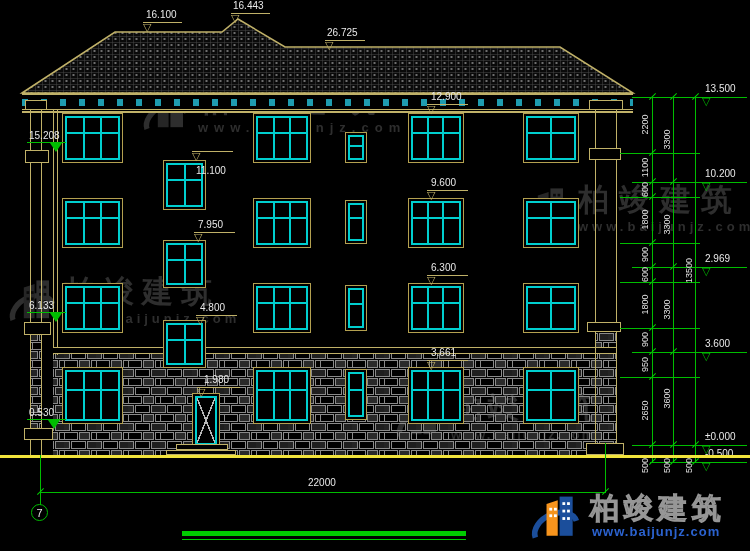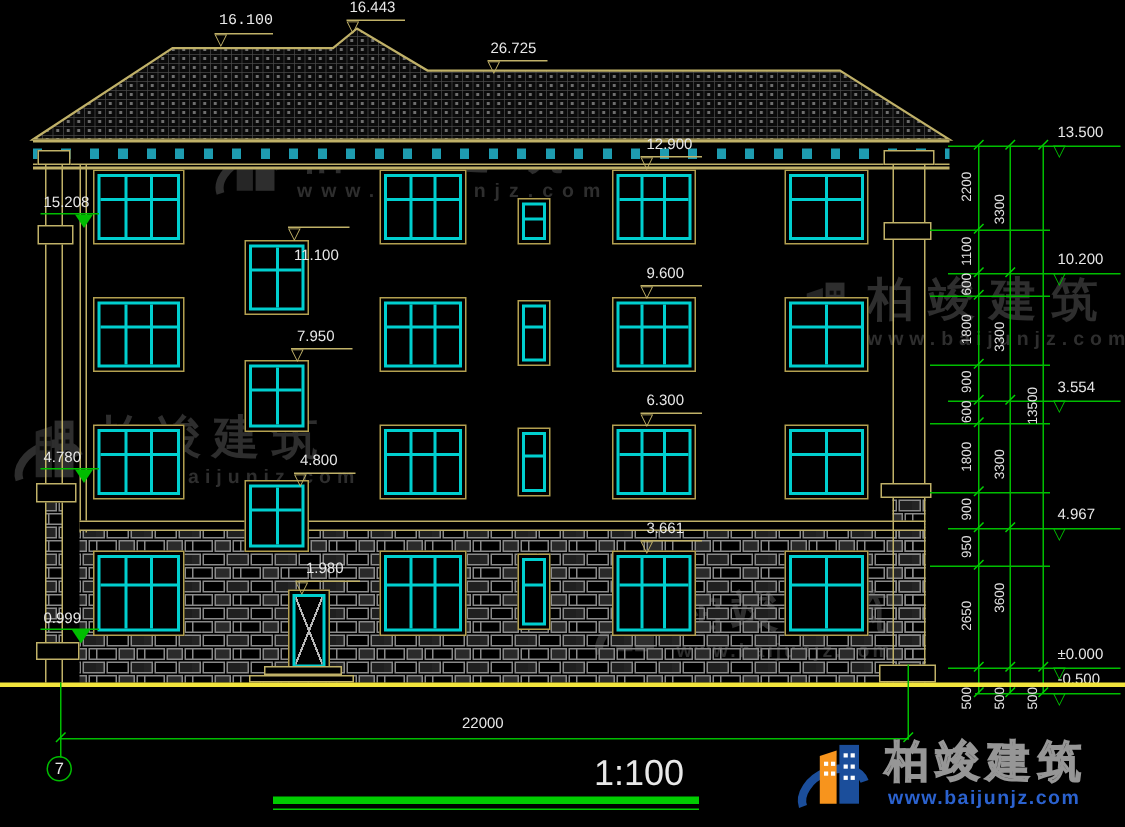--- a/index.html
+++ b/index.html
@@ -379,38 +379,38 @@
       <div class="dimtxt rot" style="left: 647px; top: 219.5px; width: 40px;">3300</div>
       <div class="dimtxt rot" style="left: 647px; top: 304.5px; width: 40px;">3300</div>
       <div class="dimtxt rot" style="left: 647px; top: 393.5px; width: 40px;">3600</div>
       <div class="dimtxt rot" style="left: 647px; top: 461px; width: 40px;">500</div>
       <div class="dimtxt rot" style="left: 669px; top: 266px; width: 40px;">13500</div>
       <div class="dimtxt rot" style="left: 669px; top: 461px; width: 40px;">500</div>
       <div class="t" style="left: 705px; top: 84px; font-size: 10px;">13.500</div>
       <div class="tri-open green" style="left: 702px; top: 96px;">▽</div>
       <div class="t" style="left: 705px; top: 169px; font-size: 10px;">10.200</div>
       <div class="tri-open green" style="left: 702px; top: 181px;">▽</div>
-      <div class="t" style="left: 705px; top: 254px; font-size: 10px;">3.554</div>
+      <div class="t" style="left: 705px; top: 254px; font-size: 10px;">2.969</div>
       <div class="tri-open green" style="left: 702px; top: 266px;">▽</div>
-      <div class="t" style="left: 705px; top: 339px; font-size: 10px;">4.967</div>
+      <div class="t" style="left: 705px; top: 339px; font-size: 10px;">3.600</div>
       <div class="tri-open green" style="left: 702px; top: 351px;">▽</div>
       <div class="t" style="left: 705px; top: 432px; font-size: 10px;">±0.000</div>
       <div class="tri-open green" style="left: 702px; top: 444px;">▽</div>
       <div class="t" style="left: 705px; top: 449px; font-size: 10px;">-0.500</div>
       <div class="tri-open green" style="left: 702px; top: 461px;">▽</div>
       <div class="t" style="left: 29px; top: 131px;">15.208</div>
       <div class="g" style="left: 27px; top: 142px; width: 39px; height: 1px;"></div>
       <div class="tri-fill" style="left: 50px; top: 143px;"></div>
-      <div class="t" style="left: 29px; top: 301px;">4.780</div>
+      <div class="t" style="left: 29px; top: 301px;">6.133</div>
       <div class="g" style="left: 27px; top: 312px; width: 39px; height: 1px;"></div>
       <div class="tri-fill" style="left: 50px; top: 313px;"></div>
-      <div class="t" style="left: 29px; top: 408px;">0.999</div>
+      <div class="t" style="left: 29px; top: 408px;">0.530</div>
       <div class="g" style="left: 27px; top: 419px; width: 39px; height: 1px;"></div>
       <div class="tri-fill" style="left: 48px; top: 420px;"></div>
-      <div class="t" style="left: 146px; top: 10px; font-family: Liberation Mono, monospace;">16.100</div>
+      <div class="t" style="left: 146px; top: 10px;">16.100</div>
       <div class="tanl" style="left: 143px; top: 22px; width: 39px; height: 1px;"></div>
       <div class="tri-open" style="left: 143px; top: 22px;">▽</div>
       <div class="t" style="left: 233px; top: 1px;">16.443</div>
       <div class="tanl" style="left: 231px; top: 13px; width: 39px; height: 1px;"></div>
       <div class="tri-open" style="left: 231px; top: 13px;">▽</div>
       <div class="t" style="left: 327px; top: 28px;">26.725</div>
       <div class="tanl" style="left: 325px; top: 40px; width: 40px; height: 1px;"></div>
       <div class="tri-open" style="left: 325px; top: 40px;">▽</div>
       <div class="t" style="left: 431px; top: 92px;">12.900</div>
       <div class="tanl" style="left: 427px; top: 104px; width: 41px; height: 1px;"></div>
@@ -441,21 +441,20 @@
   <div class="a" style="left:0;top:455px;width:750px;height:3px;background:#f2e43c;"></div>
 
   <div class="g" style="left:40px;top:492px;width:566px;height:1px;"></div>
   <div class="g" style="left:40px;top:455px;width:1px;height:50px;"></div>
   <div class="g" style="left:605px;top:443px;width:1px;height:50px;"></div>
   <div class="tick" style="left:36px;top:491px;"></div>
   <div class="tick" style="left:601px;top:491px;"></div>
   <div class="t" style="left:308px;top:478px;">22000</div>
   <div class="a" style="left:31px;top:504px;width:17px;height:17px;border:1.5px solid #00bd00;border-radius:50%;color:#e8e8e8;font-size:11px;line-height:17px;text-align:center;box-sizing:border-box;">7</div>
 
-  <div class="a" style="left:396px;top:502px;color:#e8e8e8;font-size:24px;line-height:28px;">1:100</div>
   <div class="a" style="left:182px;top:531px;width:284px;height:5px;background:#00cc00;"></div>
   <div class="a" style="left:182px;top:539px;width:284px;height:1px;background:#00cc00;"></div>
 
   <div class="a" style="left:526px;top:491px;">
     <span id="footer-glyph"><svg width="56" height="58.800000000000004" viewBox="0 0 60 63">
           <path d="M10,50 A23,16 -25 1 1 54,32" fill="none" stroke="#1b4e9b" stroke-width="6"></path>
           <polygon points="22,14 34,10 34,48 22,48" fill="#f7941d"></polygon>
           <rect x="36" y="6" width="14" height="42" fill="#1b4e9b"></rect>
           <g fill="#ffffff">
             <rect x="25" y="18" width="3" height="3"></rect>

